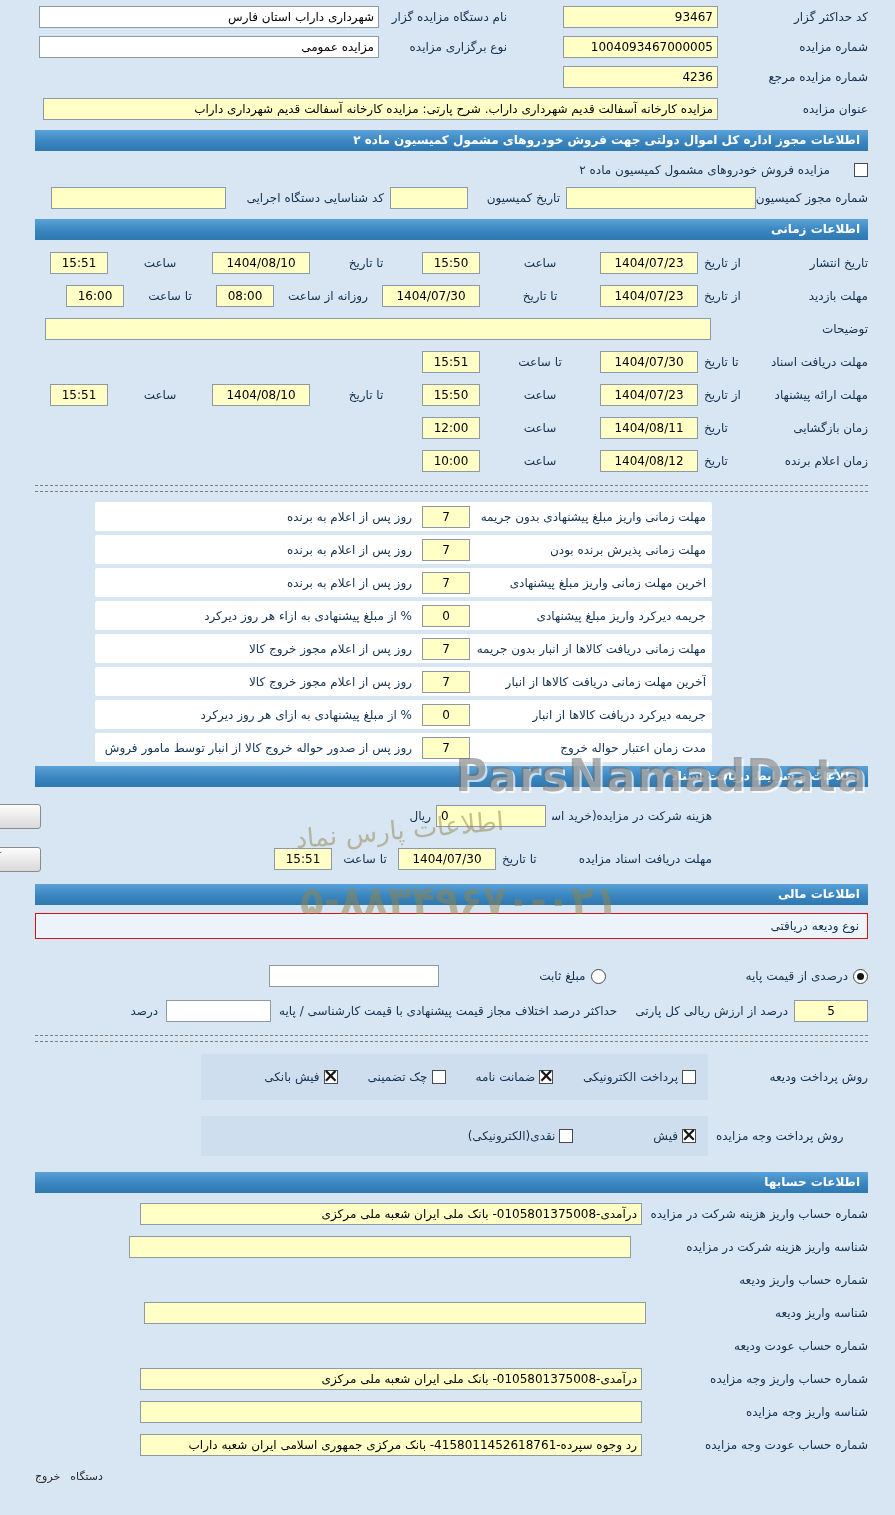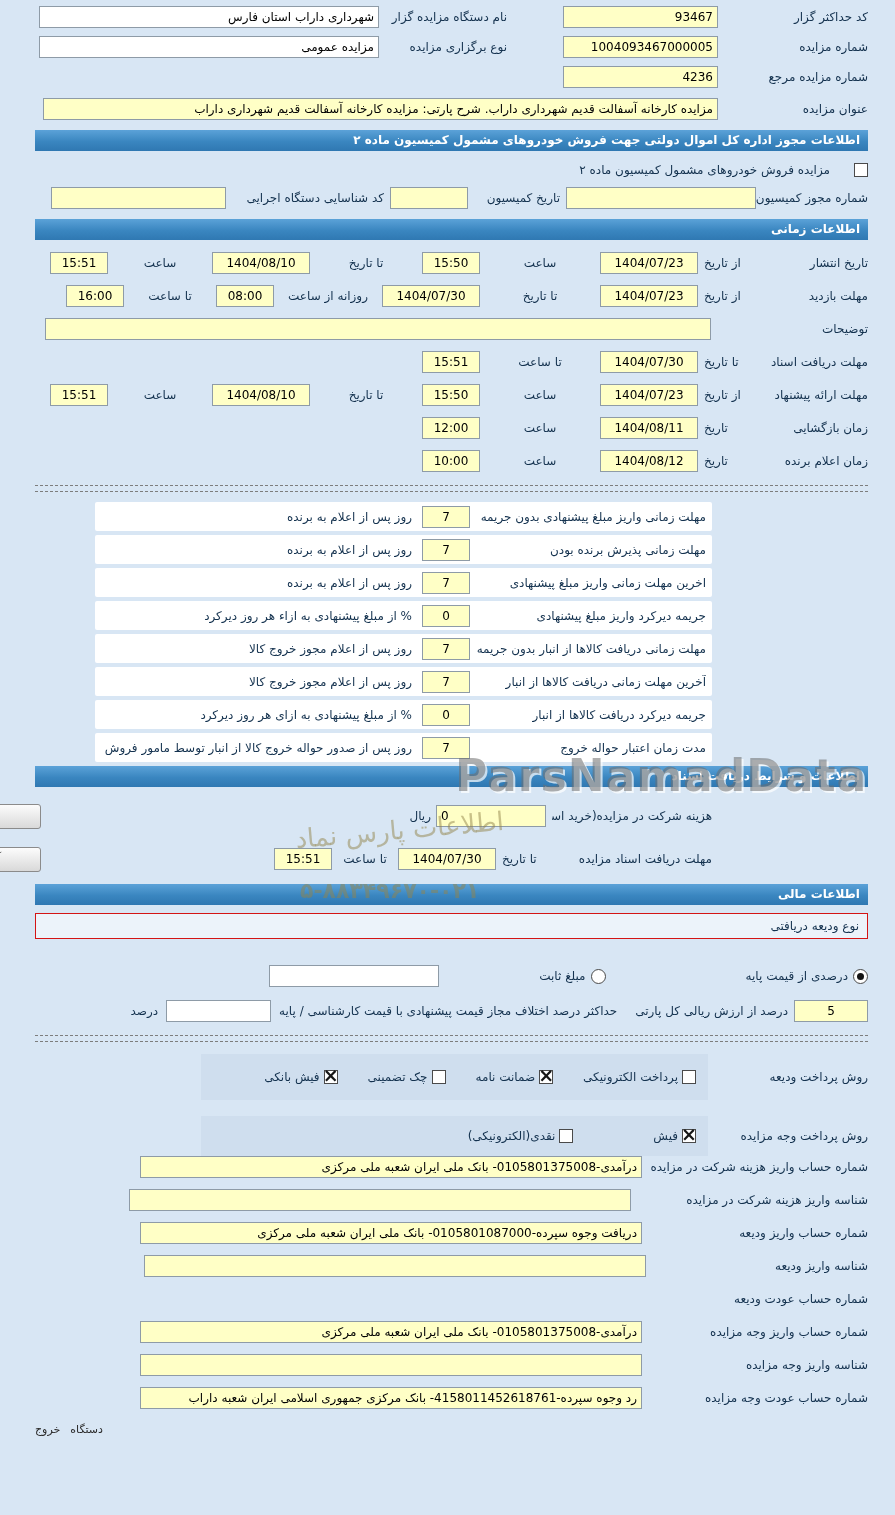--- a/index.html
+++ b/index.html
@@ -41,21 +41,21 @@
   .dsep { height:5px; border-top:1px dashed #7d7d7d; border-bottom:1px dashed #7d7d7d; margin:8px 0 10px 0; }
   .dlrow { background:#ffffff; height:29px; margin:0 156px 4px 60px; border-radius:2px; padding:0 6px; }
   .panel { background:#cfdeee; }
   .redrow { border:1px solid #d41414; height:24px; padding:0 8px; margin-top:8px; background:rgba(255,255,255,.5); }
   .accrow { height:22px; margin-bottom:11px; }
   .flink { color:#2b2b2b; font-size:11px; text-decoration:none; cursor:pointer; }
   .wm { position:absolute; pointer-events:none; z-index:3; }
   #wm-brand { top:750px; left:455px; font-size:44px; font-weight:800; color:rgba(110,110,110,.55);
     letter-spacing:1px; text-shadow:2px 2px 0 rgba(255,255,255,.7); direction:ltr; }
   #wm-fa { top:815px; left:295px; font-size:26px; color:rgba(146,132,74,.5); transform:rotate(-5deg); }
-  #wm-phone { top:878px; left:300px; font-size:22px; font-weight:700; color:rgba(146,132,74,.5); direction:rtl; }
+  #wm-phone { top:878px; left:300px; font-size:39px; font-weight:700; color:rgba(146,132,74,.5); direction:rtl; }
 </style>
 </head>
 <body>
 
 <div class="page">
 
   <div class="fr hrow">
     <span class="lbl" style="width:150px">کد حداکثر گزار</span>
     <div class="inp" style="width:145px">93467</div>
     <span class="lbl" style="width:124px;margin-right:56px">نام دستگاه مزایده گزار</span>
@@ -250,41 +250,41 @@
       <span class="cb on" style="margin-right:30px"></span>
       <span class="lbl" style="margin-right:4px">ضمانت نامه</span>
       <span class="cb" style="margin-right:30px"></span>
       <span class="lbl" style="margin-right:4px">چک تضمینی</span>
       <span class="cb on" style="margin-right:30px"></span>
       <span class="lbl" style="margin-right:4px">فیش بانکی</span>
     </div>
   </div>
 
   <div class="fr" style="margin-top:16px">
-    <span class="lbl" style="width:152px;text-align:right;padding-left:4px">روش پرداخت وجه مزایده</span>
+    <span class="lbl" style="width:152px;text-align:left;padding-left:4px">روش پرداخت وجه مزایده</span>
     <div class="panel fr" style="width:483px;height:40px;margin-right:4px;padding:0 12px">
       <span class="cb on"></span>
       <span class="lbl" style="margin-right:4px">فیش</span>
       <span class="cb" style="margin-right:80px"></span>
       <span class="lbl" style="margin-right:4px">نقدی(الکترونیکی)</span>
     </div>
   </div>
 
+  <div class="sbar" style="margin-top:16px;margin-bottom:10px">اطلاعات حسابها</div>
 
   <div class="fr accrow">
     <span class="lbl" style="width:220px;padding-left:6px">شماره حساب واریز هزینه شرکت در مزایده</span>
     <div class="inp" style="width:492px">درآمدی-0105801375008- بانک ملی ایران شعبه ملی مرکزی</div>
   </div>
   <div class="fr accrow">
     <span class="lbl" style="width:220px;padding-left:17px">شناسه واریز هزینه شرکت در مزایده</span>
     <div class="inp" style="width:492px"></div>
   </div>
   <div class="fr accrow">
     <span class="lbl" style="width:220px;padding-left:6px">شماره حساب واریز ودیعه</span>
-    <div class="inp" style="width:492px">دریافت وجوه سپرده-0105801087000- بانک ملی ایران شعبه ملی مرکزی</div>
   </div>
   <div class="fr accrow">
     <span class="lbl" style="width:220px;padding-left:2px">شناسه واریز ودیعه</span>
     <div class="inp" style="width:492px"></div>
   </div>
   <div class="fr accrow">
     <span class="lbl" style="width:220px;">شماره حساب عودت ودیعه</span>
   </div>
   <div class="fr accrow">
     <span class="lbl" style="width:220px;padding-left:6px">شماره حساب واریز وجه مزایده</span>

